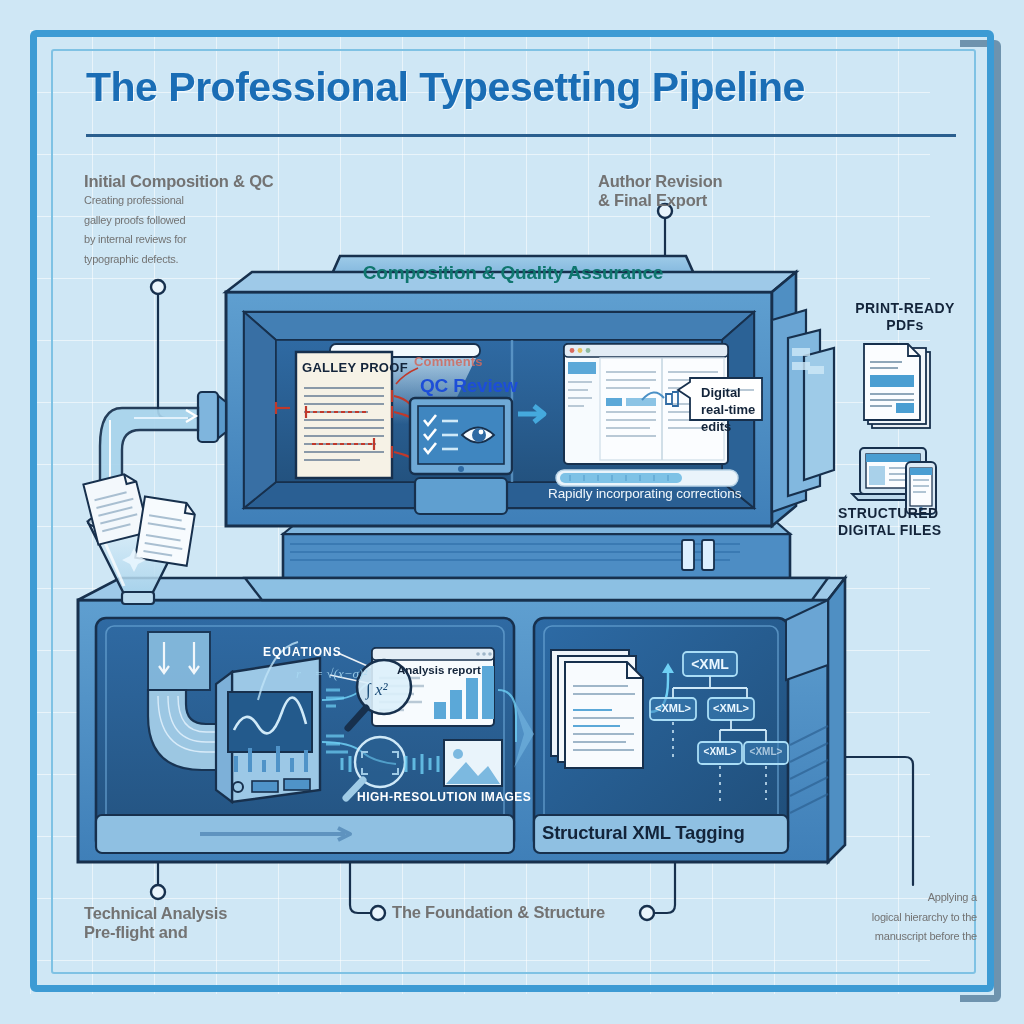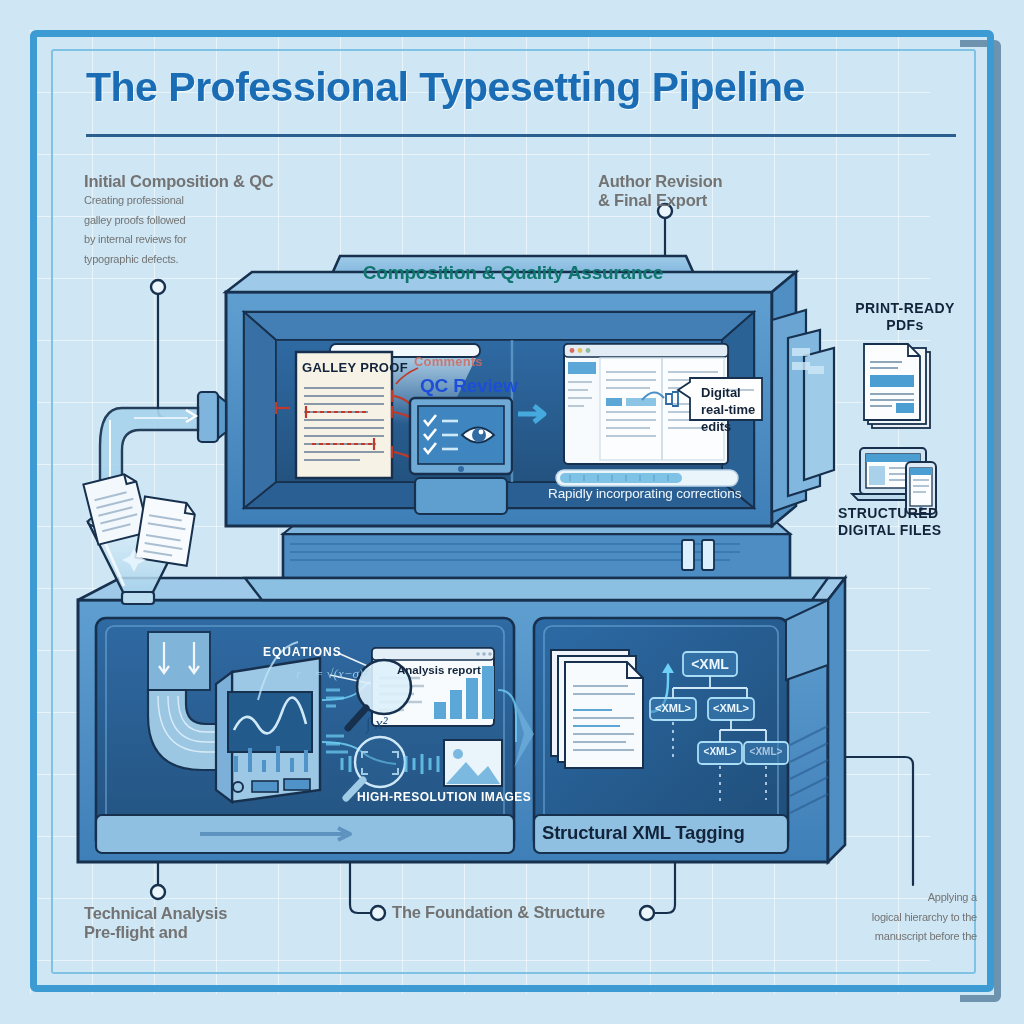--- a/index.html
+++ b/index.html
@@ -571,21 +571,21 @@
     <div>Digital</div>
     <div>real-time edits</div>
   </div>
 
   <div style="position:absolute;left:548px;top:486px;font-size:13.5px;color:#f0f7fc;letter-spacing:-.1px;">Rapidly incorporating corrections</div>
 
   <div style="position:absolute;left:263px;top:645px;font-size:12px;font-weight:bold;color:#ffffff;letter-spacing:.9px;">EQUATIONS</div>
 
   <div style="position:absolute;left:296px;top:666px;font-size:13px;color:#a9d9f2;font-family:'Liberation Serif',serif;font-style:italic;opacity:.85;">r⃗ = √(x−σ)²</div>
 
-  <div style="position:absolute;left:366px;top:714px;font-size:17px;color:#1d4d78;font-family:'Liberation Serif',serif;font-style:italic;">∫ x²</div>
+  <div style="position:absolute;left:366px;top:680px;font-size:17px;color:#1d4d78;font-family:'Liberation Serif',serif;font-style:italic;">∫ x²</div>
 
   <div style="position:absolute;left:397px;top:664px;font-size:11.5px;font-weight:bold;color:#13243a;text-align:center;">Analysis report</div>
 
   <div style="position:absolute;left:357px;top:790px;font-size:12px;font-weight:bold;color:#ffffff;letter-spacing:.5px;">HIGH-RESOLUTION IMAGES</div>
 
   <div style="position:absolute;left:542px;top:822px;font-size:18.5px;font-weight:bold;color:#13243a;letter-spacing:-.2px;">Structural XML Tagging</div>
 
   <div style="position:absolute;left:683px;top:656px;width:54px;text-align:center;font-size:14px;font-weight:bold;color:#eaf7ff;">&lt;XML</div>
   <div style="position:absolute;left:650px;top:702px;width:46px;text-align:center;font-size:11px;font-weight:bold;color:#eaf7ff;">&lt;XML&gt;</div>
   <div style="position:absolute;left:708px;top:702px;width:46px;text-align:center;font-size:11px;font-weight:bold;color:#eaf7ff;">&lt;XML&gt;</div>

